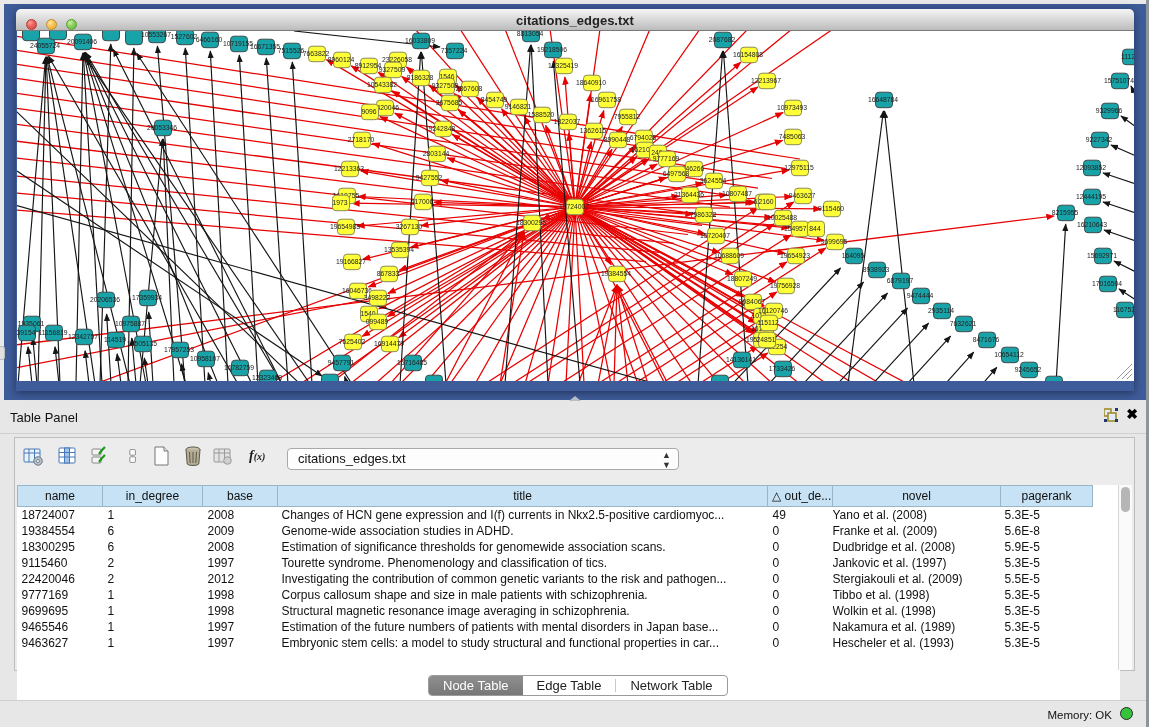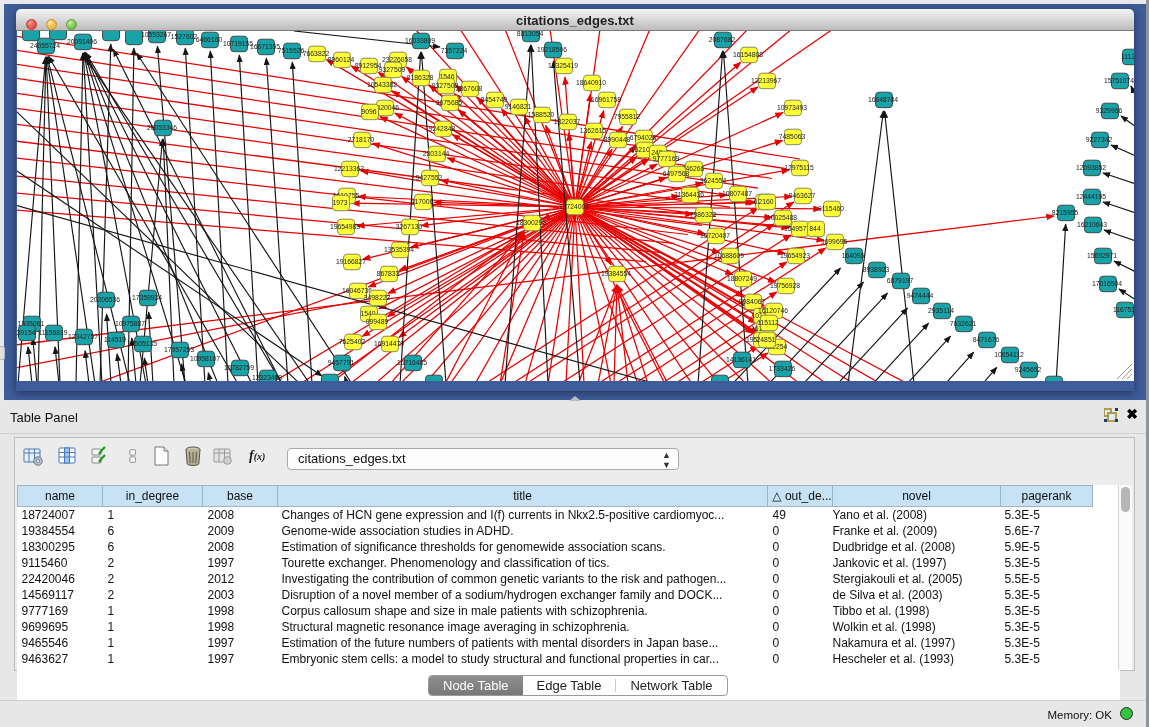--- a/index.html
+++ b/index.html
@@ -650,77 +650,68 @@
             <col style="width:65px">
             <col style="width:168px">
             <col style="width:92px">
           </colgroup>
     <tbody>
             <tr>
               <th>name</th>
               <th>in_degree</th>
               <th>base</th>
               <th>title</th>
-              <th style="text-align:center;padding-left:4px">△ out_de...</th>
+              <th style="text-align:left;padding-left:4px">△ out_de...</th>
               <th>novel</th>
               <th>pagerank</th>
             </tr>
 <tr>
               <td class="c1">18724007</td>
               <td class="c2">1</td>
               <td class="c3">2008</td>
               <td class="c4">Changes of HCN gene expression and I(f) currents in Nkx2.5-positive cardiomyoc...</td>
               <td class="c5">49</td>
               <td class="c6">Yano et al. (2008)</td>
               <td class="c7">5.3E-5</td>
             </tr>
 <tr>
               <td class="c1">19384554</td>
               <td class="c2">6</td>
               <td class="c3">2009</td>
               <td class="c4">Genome-wide association studies in ADHD.</td>
               <td class="c5">0</td>
               <td class="c6">Franke et al. (2009)</td>
-              <td class="c7">5.6E-7</td>
+              <td class="c7">5.6E-8</td>
             </tr>
 <tr>
               <td class="c1">18300295</td>
               <td class="c2">6</td>
               <td class="c3">2008</td>
               <td class="c4">Estimation of significance thresholds for genomewide association scans.</td>
               <td class="c5">0</td>
               <td class="c6">Dudbridge et al. (2008)</td>
               <td class="c7">5.9E-5</td>
             </tr>
 <tr>
               <td class="c1">9115460</td>
               <td class="c2">2</td>
               <td class="c3">1997</td>
-              <td class="c4">Tourette exchanger. Phenomenology and classification of tics.</td>
+              <td class="c4">Tourette syndrome. Phenomenology and classification of tics.</td>
               <td class="c5">0</td>
               <td class="c6">Jankovic et al. (1997)</td>
               <td class="c7">5.3E-5</td>
             </tr>
 <tr>
               <td class="c1">22420046</td>
               <td class="c2">2</td>
               <td class="c3">2012</td>
               <td class="c4">Investigating the contribution of common genetic variants to the risk and pathogen...</td>
               <td class="c5">0</td>
-              <td class="c6">Stergiakouli et al. (2005)</td>
+              <td class="c6">Stergiakouli et al. (2009)</td>
               <td class="c7">5.5E-5</td>
-            </tr>
-<tr>
-              <td class="c1">14569117</td>
-              <td class="c2">2</td>
-              <td class="c3">2003</td>
-              <td class="c4">Disruption of a novel member of a sodium/hydrogen exchanger family and DOCK...</td>
-              <td class="c5">0</td>
-              <td class="c6">de Silva et al. (2003)</td>
-              <td class="c7">5.3E-5</td>
             </tr>
 <tr>
               <td class="c1">9777169</td>
               <td class="c2">1</td>
               <td class="c3">1998</td>
               <td class="c4">Corpus callosum shape and size in male patients with schizophrenia.</td>
               <td class="c5">0</td>
               <td class="c6">Tibbo et al. (1998)</td>
               <td class="c7">5.3E-5</td>
             </tr>
@@ -732,21 +723,21 @@
               <td class="c5">0</td>
               <td class="c6">Wolkin et al. (1998)</td>
               <td class="c7">5.3E-5</td>
             </tr>
 <tr>
               <td class="c1">9465546</td>
               <td class="c2">1</td>
               <td class="c3">1997</td>
               <td class="c4">Estimation of the future numbers of patients with mental disorders in Japan base...</td>
               <td class="c5">0</td>
-              <td class="c6">Nakamura et al. (1997)</td>
+              <td class="c6">Nakamura et al. (1989)</td>
               <td class="c7">5.3E-5</td>
             </tr>
 <tr>
               <td class="c1">9463627</td>
               <td class="c2">1</td>
               <td class="c3">1997</td>
               <td class="c4">Embryonic stem cells: a model to study structural and functional properties in car...</td>
               <td class="c5">0</td>
               <td class="c6">Hescheler et al. (1993)</td>
               <td class="c7">5.3E-5</td>

